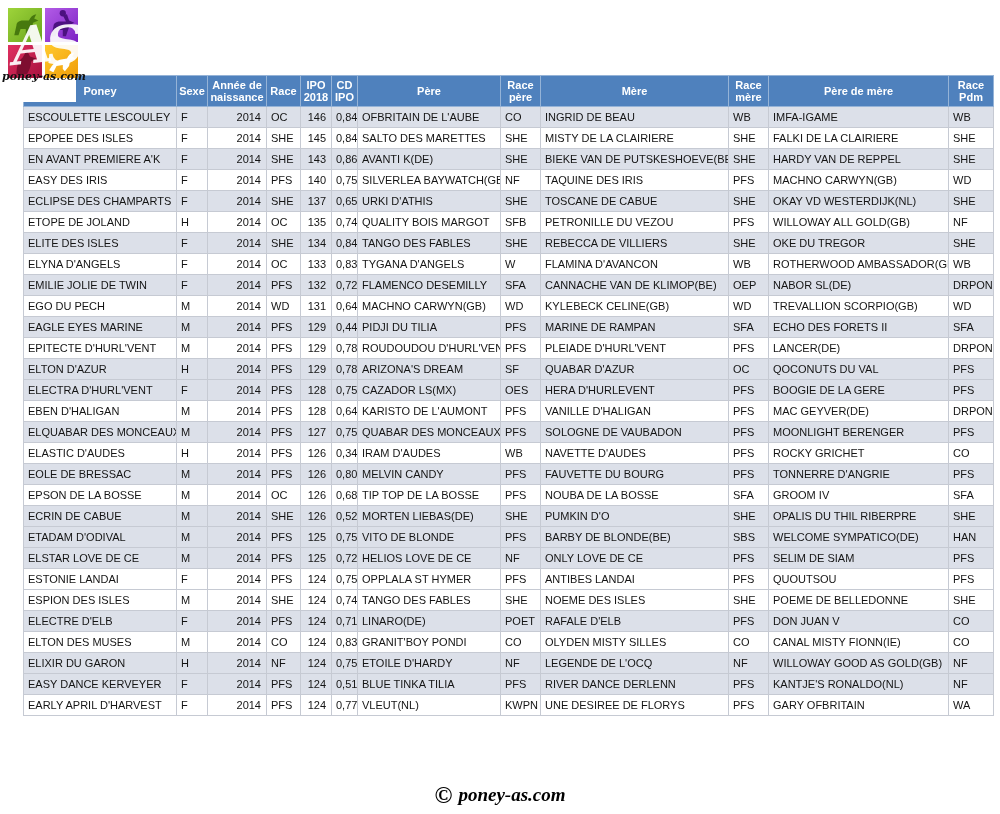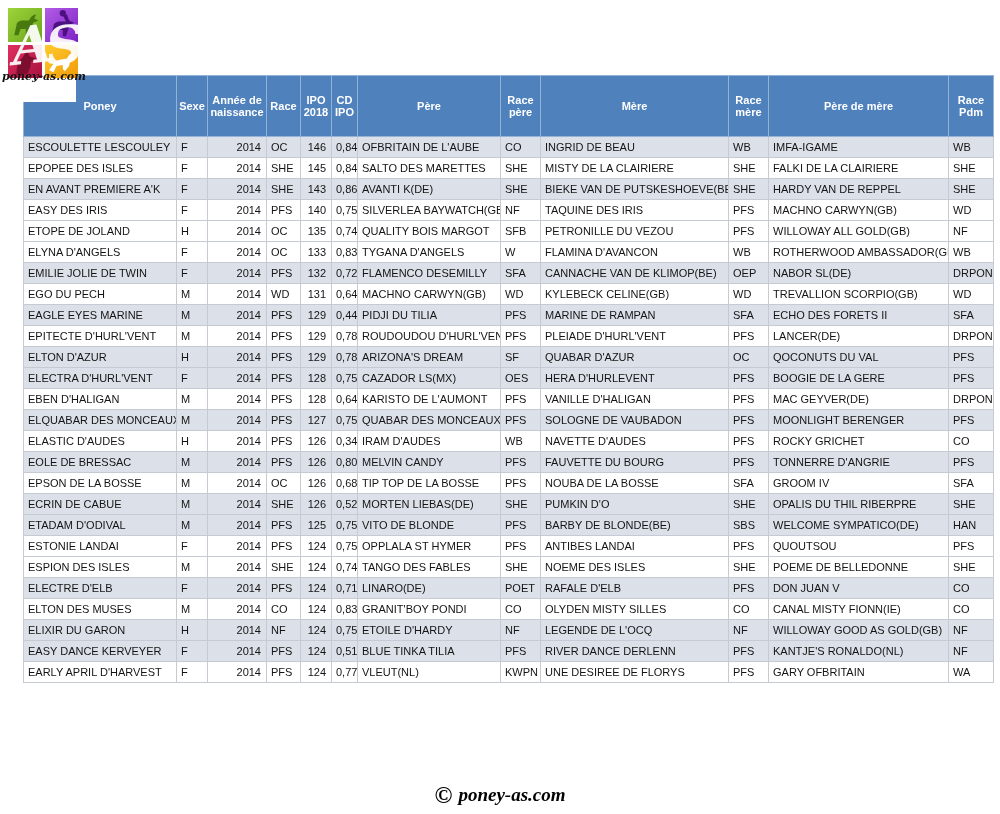--- a/index.html
+++ b/index.html
@@ -6,21 +6,21 @@
   body{
     width:1000px;height:814px;position:relative;background:#fff;overflow:hidden;
     font-family:"Liberation Sans",sans-serif;
   }
 
   
   .table-wrap{position:absolute;left:23px;top:75px;z-index:1;}
   table{border-collapse:collapse;table-layout:fixed;width:970px;font-size:11px;}
   th{
     background:#4f81bd;color:#fff;font-weight:bold;height:26px;
-    border:1px solid #95b3d7;text-align:center;padding:17px 2px;
+    border:1px solid #95b3d7;text-align:center;padding:2px 2px;
     line-height:12px;font-size:11px;
   }
   td{
     height:18px;border:1px solid #c6cad3;padding:1px 4px;
     white-space:nowrap;overflow:hidden;color:#141414;background:#fff;
   }
   tr.odd td{background:#dce0e9;}
   td.al-right{text-align:right;padding-right:5px;}
   td.al-left{text-align:left;}
 
@@ -141,33 +141,61 @@
           <td class="al-left">PFS</td>
           <td class="al-right">140</td>
           <td class="al-right">0,75</td>
           <td class="al-left">SILVERLEA BAYWATCH(GB)</td>
           <td class="al-left">NF</td>
           <td class="al-left">TAQUINE DES IRIS</td>
           <td class="al-left">PFS</td>
           <td class="al-left">MACHNO CARWYN(GB)</td>
           <td class="al-left">WD</td>
         </tr>
+        <tr class="odd">
+          <td class="al-left">ECLIPSE DES CHAMPARTS</td>
+          <td class="al-left">F</td>
+          <td class="al-right">2014</td>
+          <td class="al-left">SHE</td>
+          <td class="al-right">137</td>
+          <td class="al-right">0,65</td>
+          <td class="al-left">URKI D'ATHIS</td>
+          <td class="al-left">SHE</td>
+          <td class="al-left">TOSCANE DE CABUE</td>
+          <td class="al-left">SHE</td>
+          <td class="al-left">OKAY VD WESTERDIJK(NL)</td>
+          <td class="al-left">SHE</td>
+        </tr>
         <tr class="even">
           <td class="al-left">ETOPE DE JOLAND</td>
           <td class="al-left">H</td>
           <td class="al-right">2014</td>
           <td class="al-left">OC</td>
           <td class="al-right">135</td>
           <td class="al-right">0,74</td>
           <td class="al-left">QUALITY BOIS MARGOT</td>
           <td class="al-left">SFB</td>
           <td class="al-left">PETRONILLE DU VEZOU</td>
           <td class="al-left">PFS</td>
           <td class="al-left">WILLOWAY ALL GOLD(GB)</td>
           <td class="al-left">NF</td>
+        </tr>
+        <tr class="odd">
+          <td class="al-left">ELITE DES ISLES</td>
+          <td class="al-left">F</td>
+          <td class="al-right">2014</td>
+          <td class="al-left">SHE</td>
+          <td class="al-right">134</td>
+          <td class="al-right">0,84</td>
+          <td class="al-left">TANGO DES FABLES</td>
+          <td class="al-left">SHE</td>
+          <td class="al-left">REBECCA DE VILLIERS</td>
+          <td class="al-left">SHE</td>
+          <td class="al-left">OKE DU TREGOR</td>
+          <td class="al-left">SHE</td>
         </tr>
         <tr class="even">
           <td class="al-left">ELYNA D'ANGELS</td>
           <td class="al-left">F</td>
           <td class="al-right">2014</td>
           <td class="al-left">OC</td>
           <td class="al-right">133</td>
           <td class="al-right">0,83</td>
           <td class="al-left">TYGANA D'ANGELS</td>
           <td class="al-left">W</td>
@@ -350,20 +378,34 @@
           <td class="al-right">2014</td>
           <td class="al-left">PFS</td>
           <td class="al-right">125</td>
           <td class="al-right">0,75</td>
           <td class="al-left">VITO DE BLONDE</td>
           <td class="al-left">PFS</td>
           <td class="al-left">BARBY DE BLONDE(BE)</td>
           <td class="al-left">SBS</td>
           <td class="al-left">WELCOME SYMPATICO(DE)</td>
           <td class="al-left">HAN</td>
+        </tr>
+        <tr class="odd">
+          <td class="al-left">ELSTAR LOVE DE CE</td>
+          <td class="al-left">M</td>
+          <td class="al-right">2014</td>
+          <td class="al-left">PFS</td>
+          <td class="al-right">125</td>
+          <td class="al-right">0,72</td>
+          <td class="al-left">HELIOS LOVE DE CE</td>
+          <td class="al-left">NF</td>
+          <td class="al-left">ONLY LOVE DE CE</td>
+          <td class="al-left">PFS</td>
+          <td class="al-left">SELIM DE SIAM</td>
+          <td class="al-left">PFS</td>
         </tr>
         <tr class="even">
           <td class="al-left">ESTONIE LANDAI</td>
           <td class="al-left">F</td>
           <td class="al-right">2014</td>
           <td class="al-left">PFS</td>
           <td class="al-right">124</td>
           <td class="al-right">0,75</td>
           <td class="al-left">OPPLALA ST HYMER</td>
           <td class="al-left">PFS</td>

